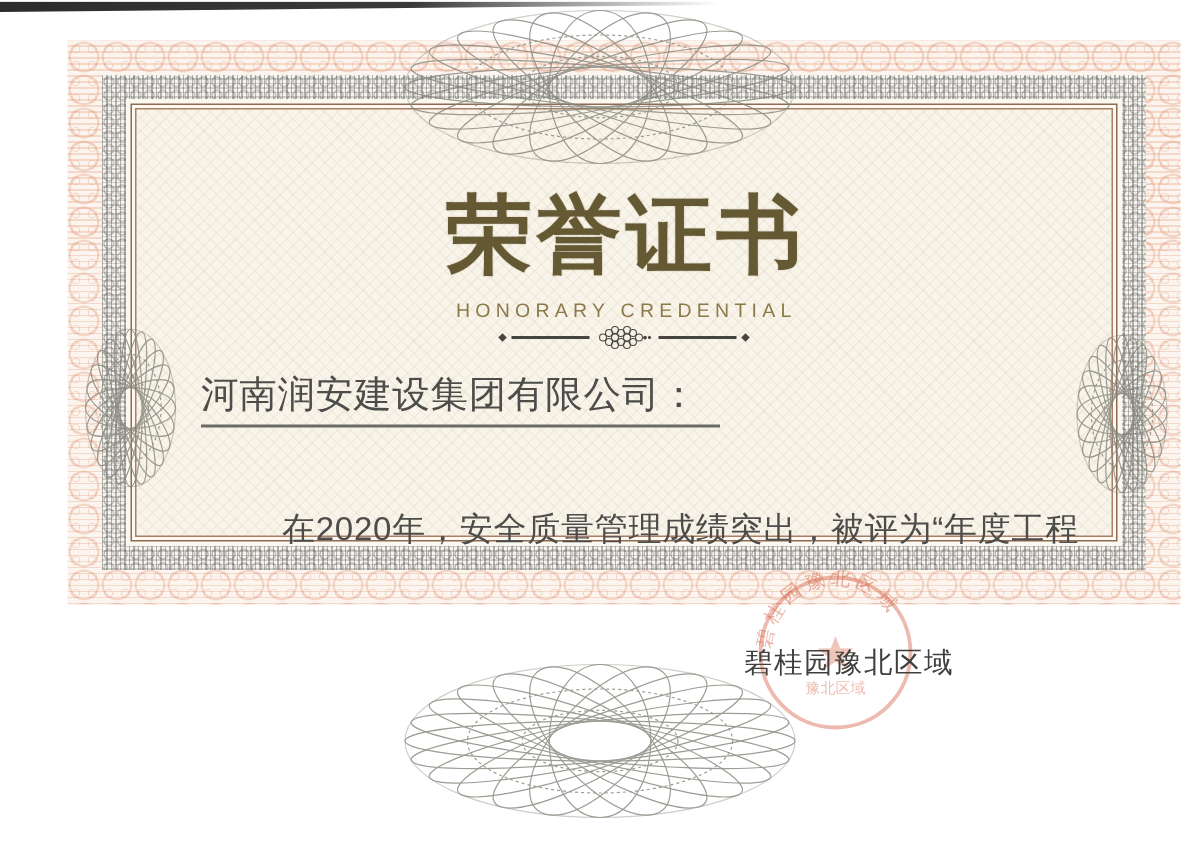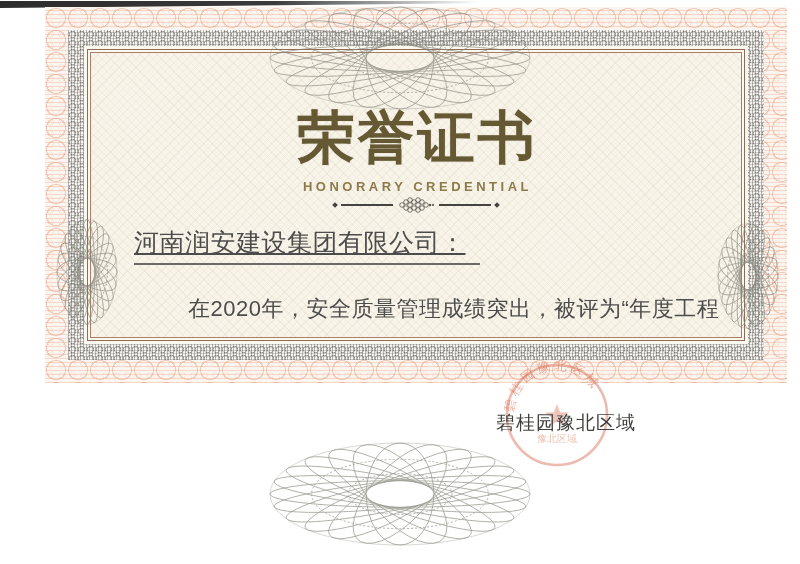--- a/index.html
+++ b/index.html
@@ -11,21 +11,21 @@
   .stage{position:absolute;inset:0;}
 
   
   .topbar{
     position:absolute;left:0;top:1px;width:500px;height:7px;
     background:linear-gradient(to right,#2c2c2c 0%,#3a3a3a 55%,rgba(58,58,58,0) 96%);
     clip-path:polygon(0 0,100% 0,100% 30%,0 100%);
   }
 
   
-  .frame{position:absolute;left:45px;top:7px;width:742px;height:376px;border-radius:24px;}
+  .frame{position:absolute;left:45px;top:27px;width:742px;height:376px;border-radius:24px;}
 
   .band-orange{
     position:absolute;inset:0;
     background-color:#fcf5ef;
     background-image:
       radial-gradient(circle, rgba(221,144,113,0) 56%, rgba(221,144,113,.55) 60%, rgba(221,144,113,0) 67%),
       radial-gradient(circle, rgba(228,160,128,0) 28%, rgba(228,160,128,.45) 33%, rgba(228,160,128,0) 42%),
       repeating-linear-gradient(0deg, rgba(230,164,132,.35) 0 1px, transparent 1px 4px);
     background-size:22px 22px, 11px 11px, auto;
   }
@@ -56,43 +56,42 @@
   .title{
     position:absolute;left:0;top:54px;width:100%;
     text-align:center;
     font-family:"DejaVu Serif", serif;
     font-size:57px;line-height:1.05;font-weight:700;
     color:#655933;letter-spacing:3px;padding-left:3px;box-sizing:border-box;
     text-shadow:0 0 1px rgba(88,76,40,.45);
   }
   .subtitle{
     position:absolute;left:0;top:126px;width:100%;
-    text-align:center;font-size:13px;font-weight:700;
+    text-align:center;font-size:13px;font-weight:400;
     color:#8d7a4a;letter-spacing:3.5px;padding-left:3px;box-sizing:border-box;
   }
   .divider{
     position:absolute;left:0;top:144px;width:100%;height:16px;
     display:flex;align-items:center;justify-content:center;gap:4px;
   }
   .dv-diamond{width:4px;height:4px;background:#45443f;transform:rotate(45deg);flex:none;}
   .dv-line{width:52px;height:1.5px;background:#45443f;flex:none;}
   .dv-ornament{flex:none;}
 
   .recipient{
     position:absolute;left:43px;top:173px;
     font-size:25px;color:#4c4c4a;letter-spacing:0.5px;
     border-bottom:2px solid #6b6a66;
     padding:0 14px 4px 0;
-    text-decoration:underline;
   }
   .bodytext{
     position:absolute;left:45px;top:239px;width:612px;
     font-size:22px;line-height:33px;color:#4c4c4a;letter-spacing:0.5px;
   }
-  .bodytext .indent{padding-left:52px;}
+  .bodytext .indent{padding-left:52px;margin-top:24px;}
 
   .stamp{position:absolute;left:411px;top:307px;}
 
   .signature{
     position:absolute;left:330px;top:354px;width:290px;
     text-align:center;font-size:19px;line-height:31px;color:#3f3f3d;
     letter-spacing:1px;
   }
 </style>
 </head>

